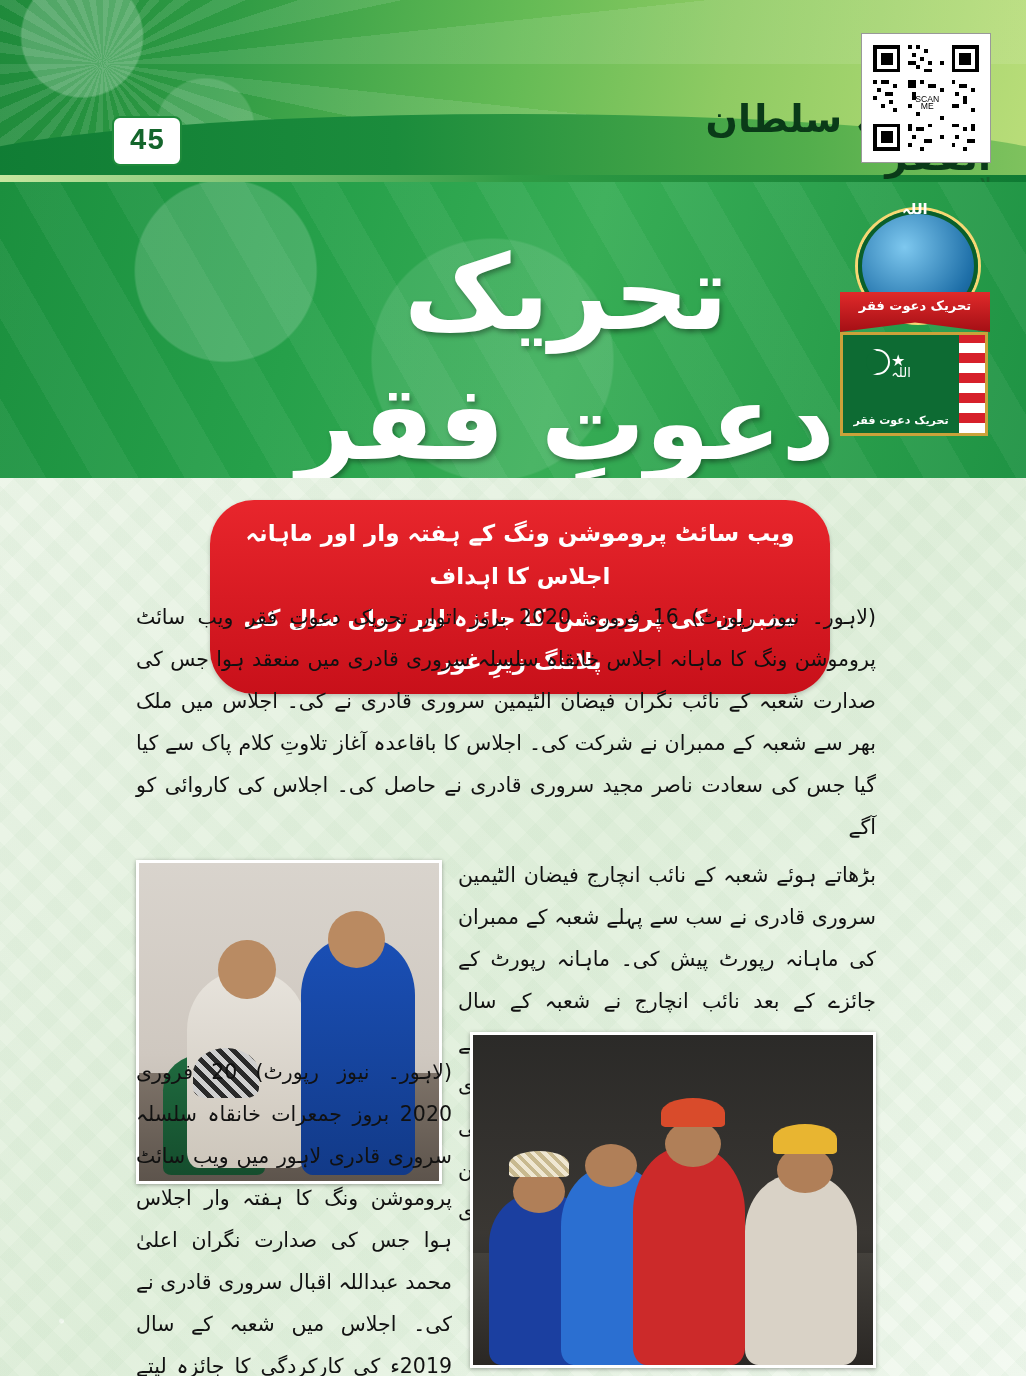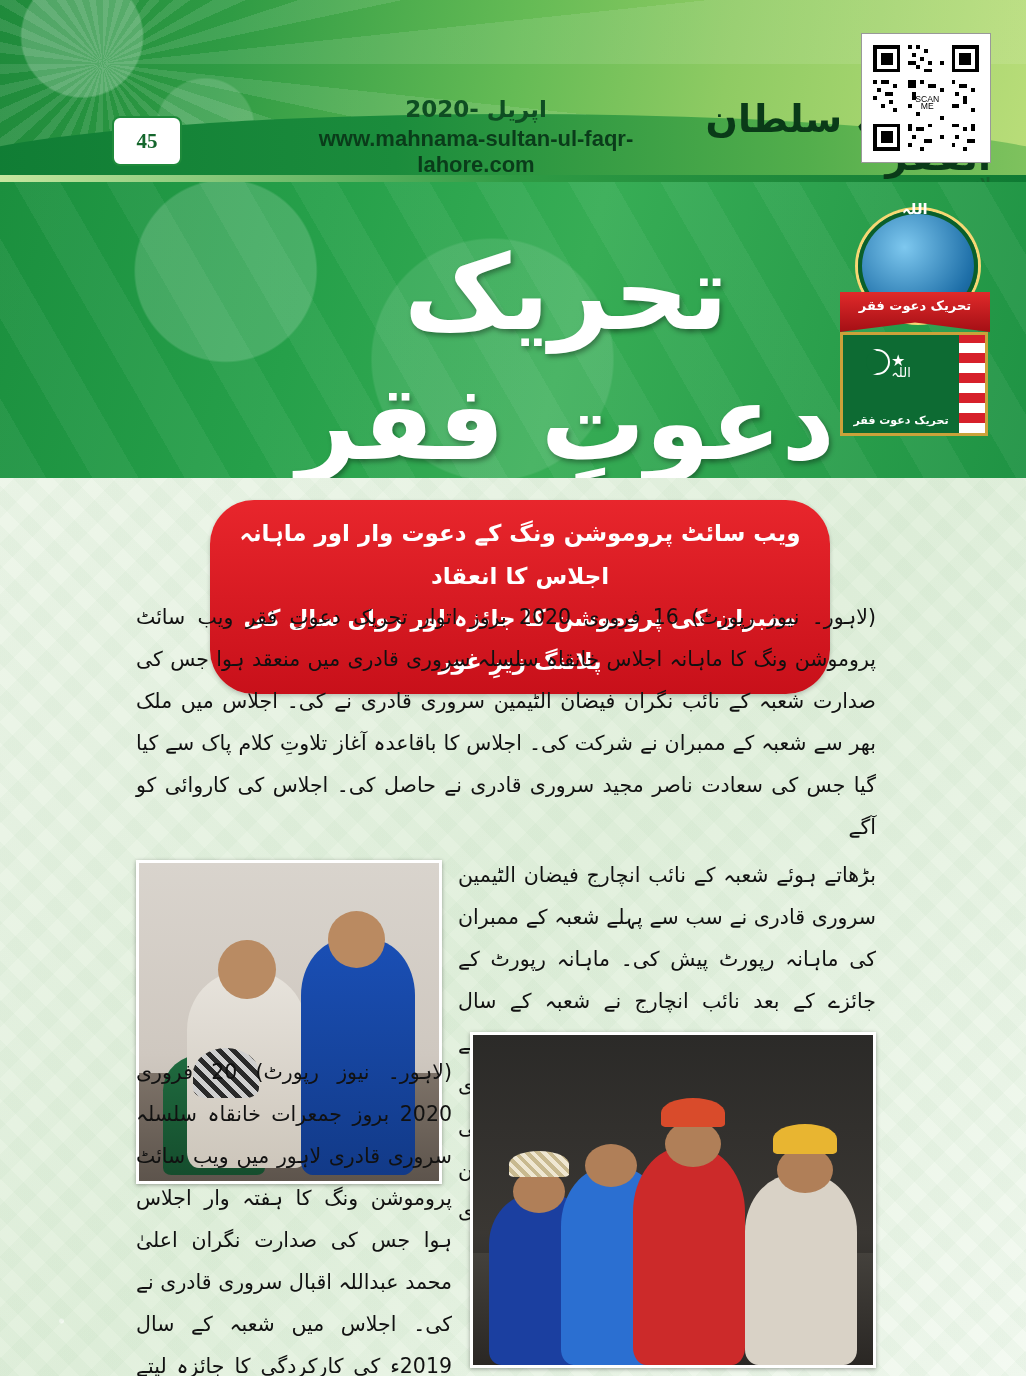--- a/index.html
+++ b/index.html
@@ -54,22 +54,22 @@
   }
   .header-rule{
     position:absolute;left:0;right:0;bottom:0;height:7px;
     background:linear-gradient(90deg,#c7e7a0,#2f9b44,#0f7a33);
   }
   .page-number{
     position:absolute;left:112px;top:116px;
     width:66px;height:46px;border-radius:8px;
     background:#ffffff;border:2px solid #1f8a3b;
     display:flex;align-items:center;justify-content:center;
-    color:#14662c;font-weight:bold;font-size:21px;
-    font-family:Liberation Serif, serif;
+    color:#14662c;font-weight:bold;font-size:29px;
+    font-family:Liberation Mono, monospace;
   }
   .masthead{
     position:absolute;right:340px;top:96px;width:420px;text-align:center;color:#0b3d1c;
   }
   .issue-line{
     font-size:23px;font-weight:bold;color:#0e4d22;letter-spacing:.5px;
     font-family:"DejaVu Sans", sans-serif;
   }
   .site-url{
     margin-top:4px;font-size:22px;font-weight:bold;color:#0a3c1a;
@@ -222,24 +222,20 @@
   <div class="corner-deco"></div>
   <div class="border-left"></div>
 
   <div class="header">
     <div class="header-bg"></div>
     <div class="header-wave"></div>
     <div class="header-rule"></div>
 
     <div class="page-number">45</div>
 
-    <div class="masthead">
-      <div class="issue-line">اپریل -2020</div>
-      <div class="site-url">www.mahnama-sultan-ul-faqr-lahore.com</div>
-    </div>
 
     <div class="brand-urdu">
       <span>ماہنامہ سلطان الفقر</span>
       <small>لاہور</small>
     </div>
 
     <div class="qr">
       <svg viewBox="0 0 29 29" shape-rendering="crispEdges">
         <rect width="29" height="29" fill="#fff"></rect>
         <g fill="#000">
@@ -328,21 +324,21 @@
       <div class="field">
         <div class="crescent"></div>
         <div class="star">★</div>
         <div class="allah2">اللہ</div>
         <div class="txt">تحریک دعوت فقر</div>
       </div>
     </div>
   </div>
 
   <div class="headline">
-    <div>ویب سائٹ پروموشن ونگ کے دعوت وار اور ماہانہ اجلاس کا انعقاد</div>
+    <div>ویب سائٹ پروموشن ونگ کے ہفتہ وار اور ماہانہ اجلاس کا اہداف</div>
     <div>ممبران کی پروموشن کا جائزہ اور رواں سال کی پلاننگ زیرِ غور</div>
   </div>
 
   <div class="article">
     <p class="para-top">(لاہور۔ نیوز رپورٹ) 16 فروری 2020 بروز اتوار تحریک دعوتِ فقر ویب سائٹ پروموشن ونگ کا ماہانہ اجلاس خانقاہ سلسلہ سروری قادری میں منعقد ہوا جس کی صدارت شعبہ کے نائب نگران فیضان الٹیمین سروری قادری نے کی۔ اجلاس میں ملک بھر سے شعبہ کے ممبران نے شرکت کی۔ اجلاس کا باقاعدہ آغاز تلاوتِ کلام پاک سے کیا گیا جس کی سعادت ناصر مجید سروری قادری نے حاصل کی۔ اجلاس کی کاروائی کو آگے</p>
 
     <div class="flow-img-left">
       <div class="ph">
         <div class="wall"></div>
         <div class="floor"></div>

